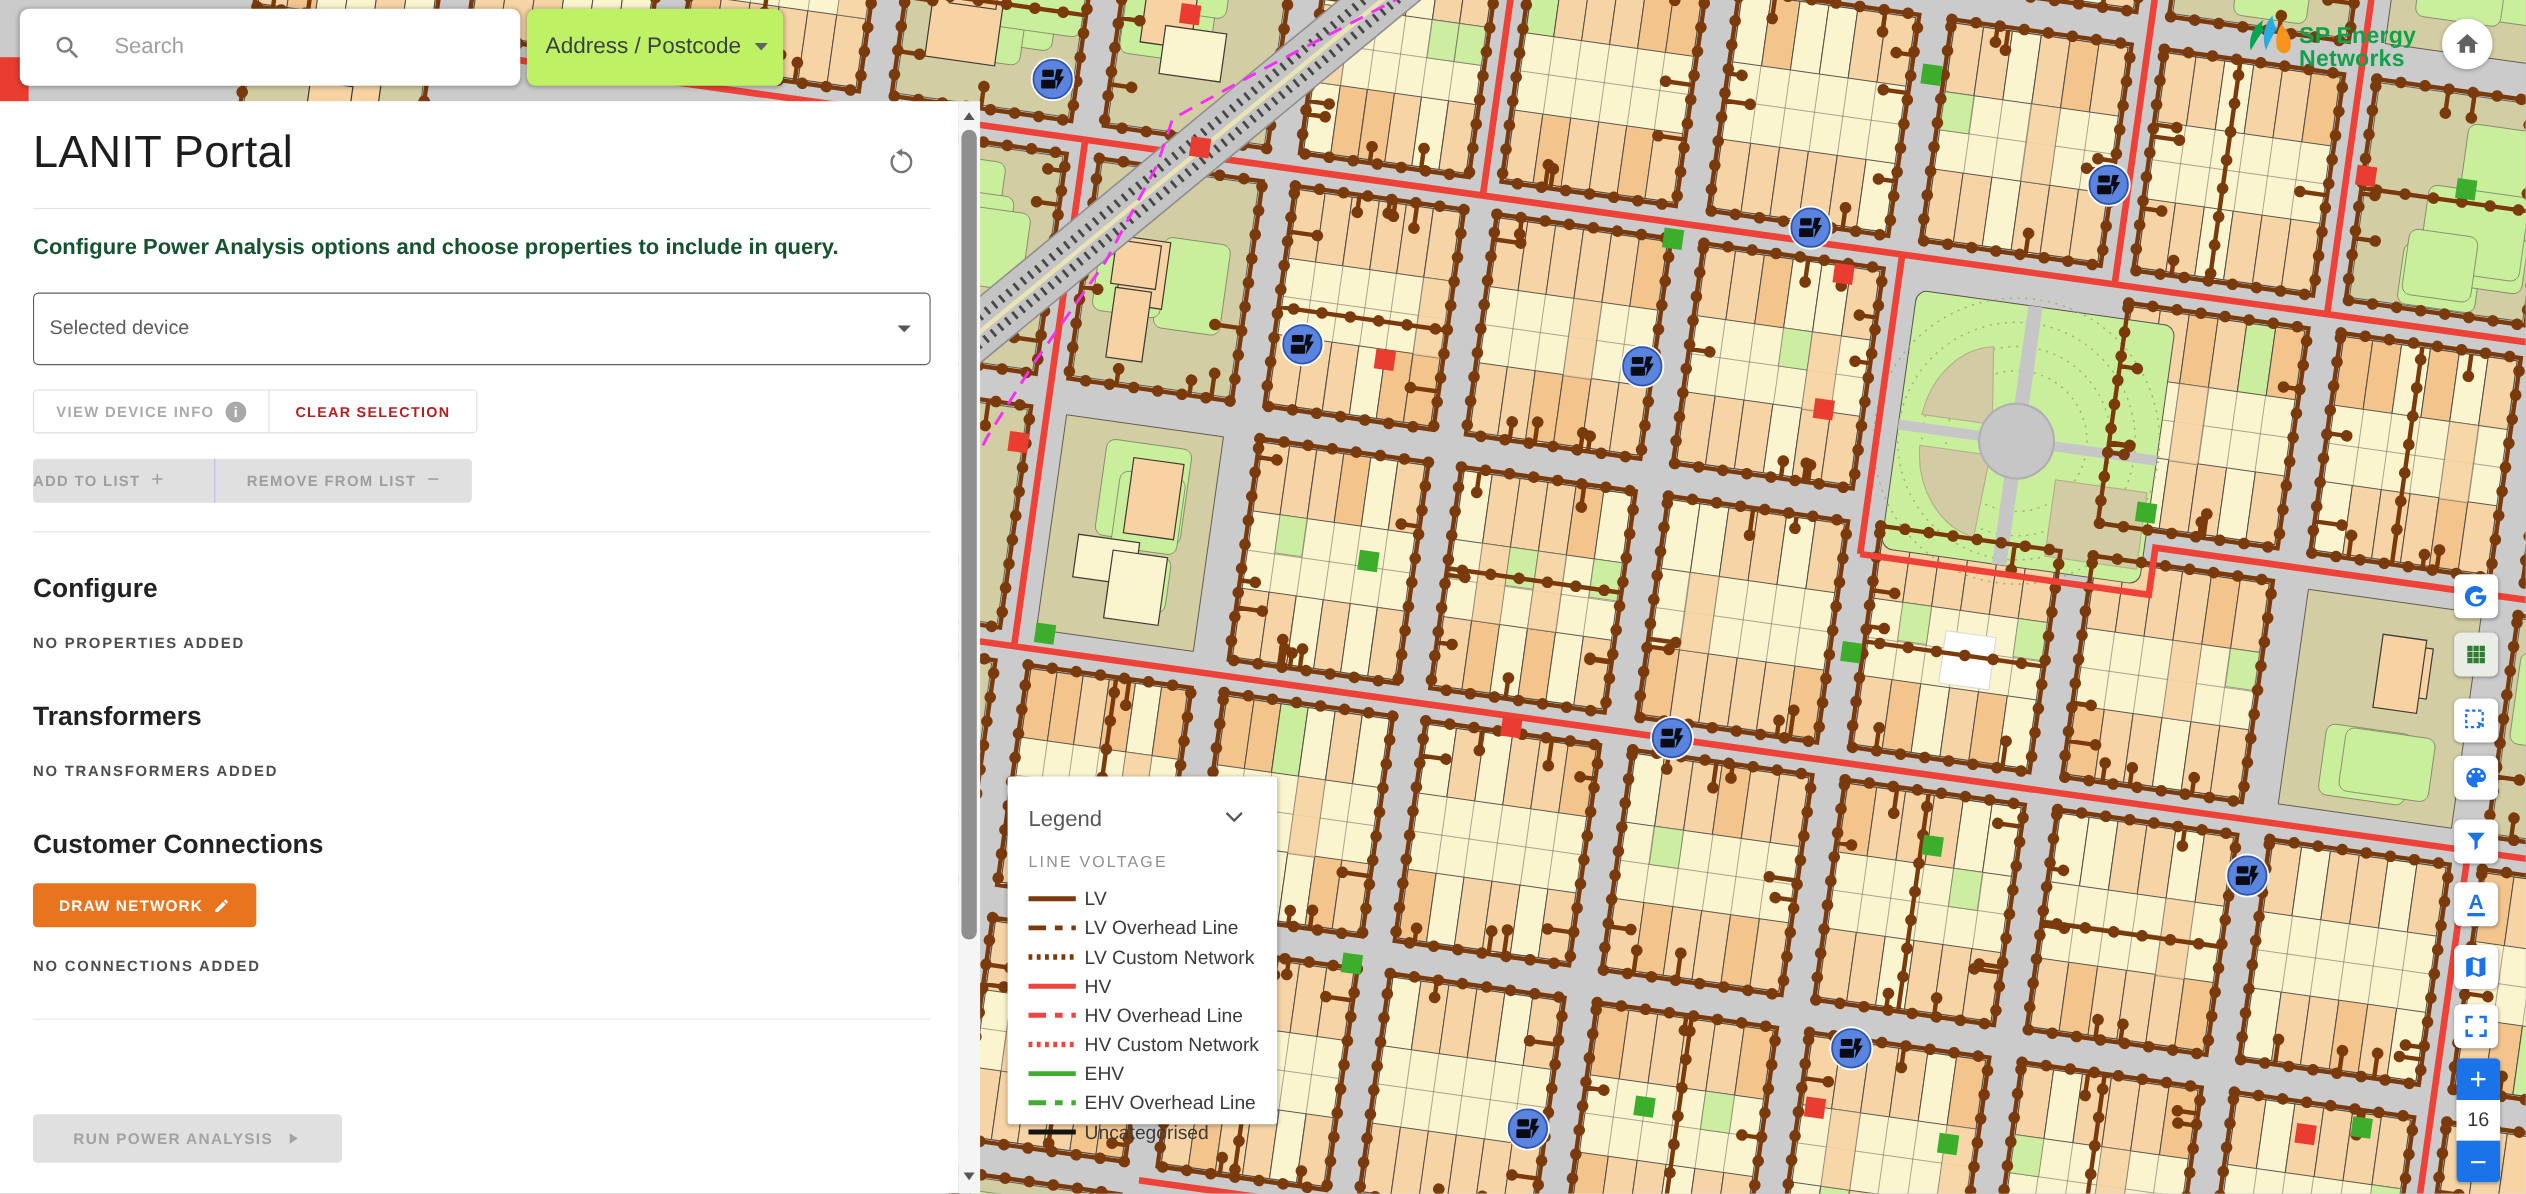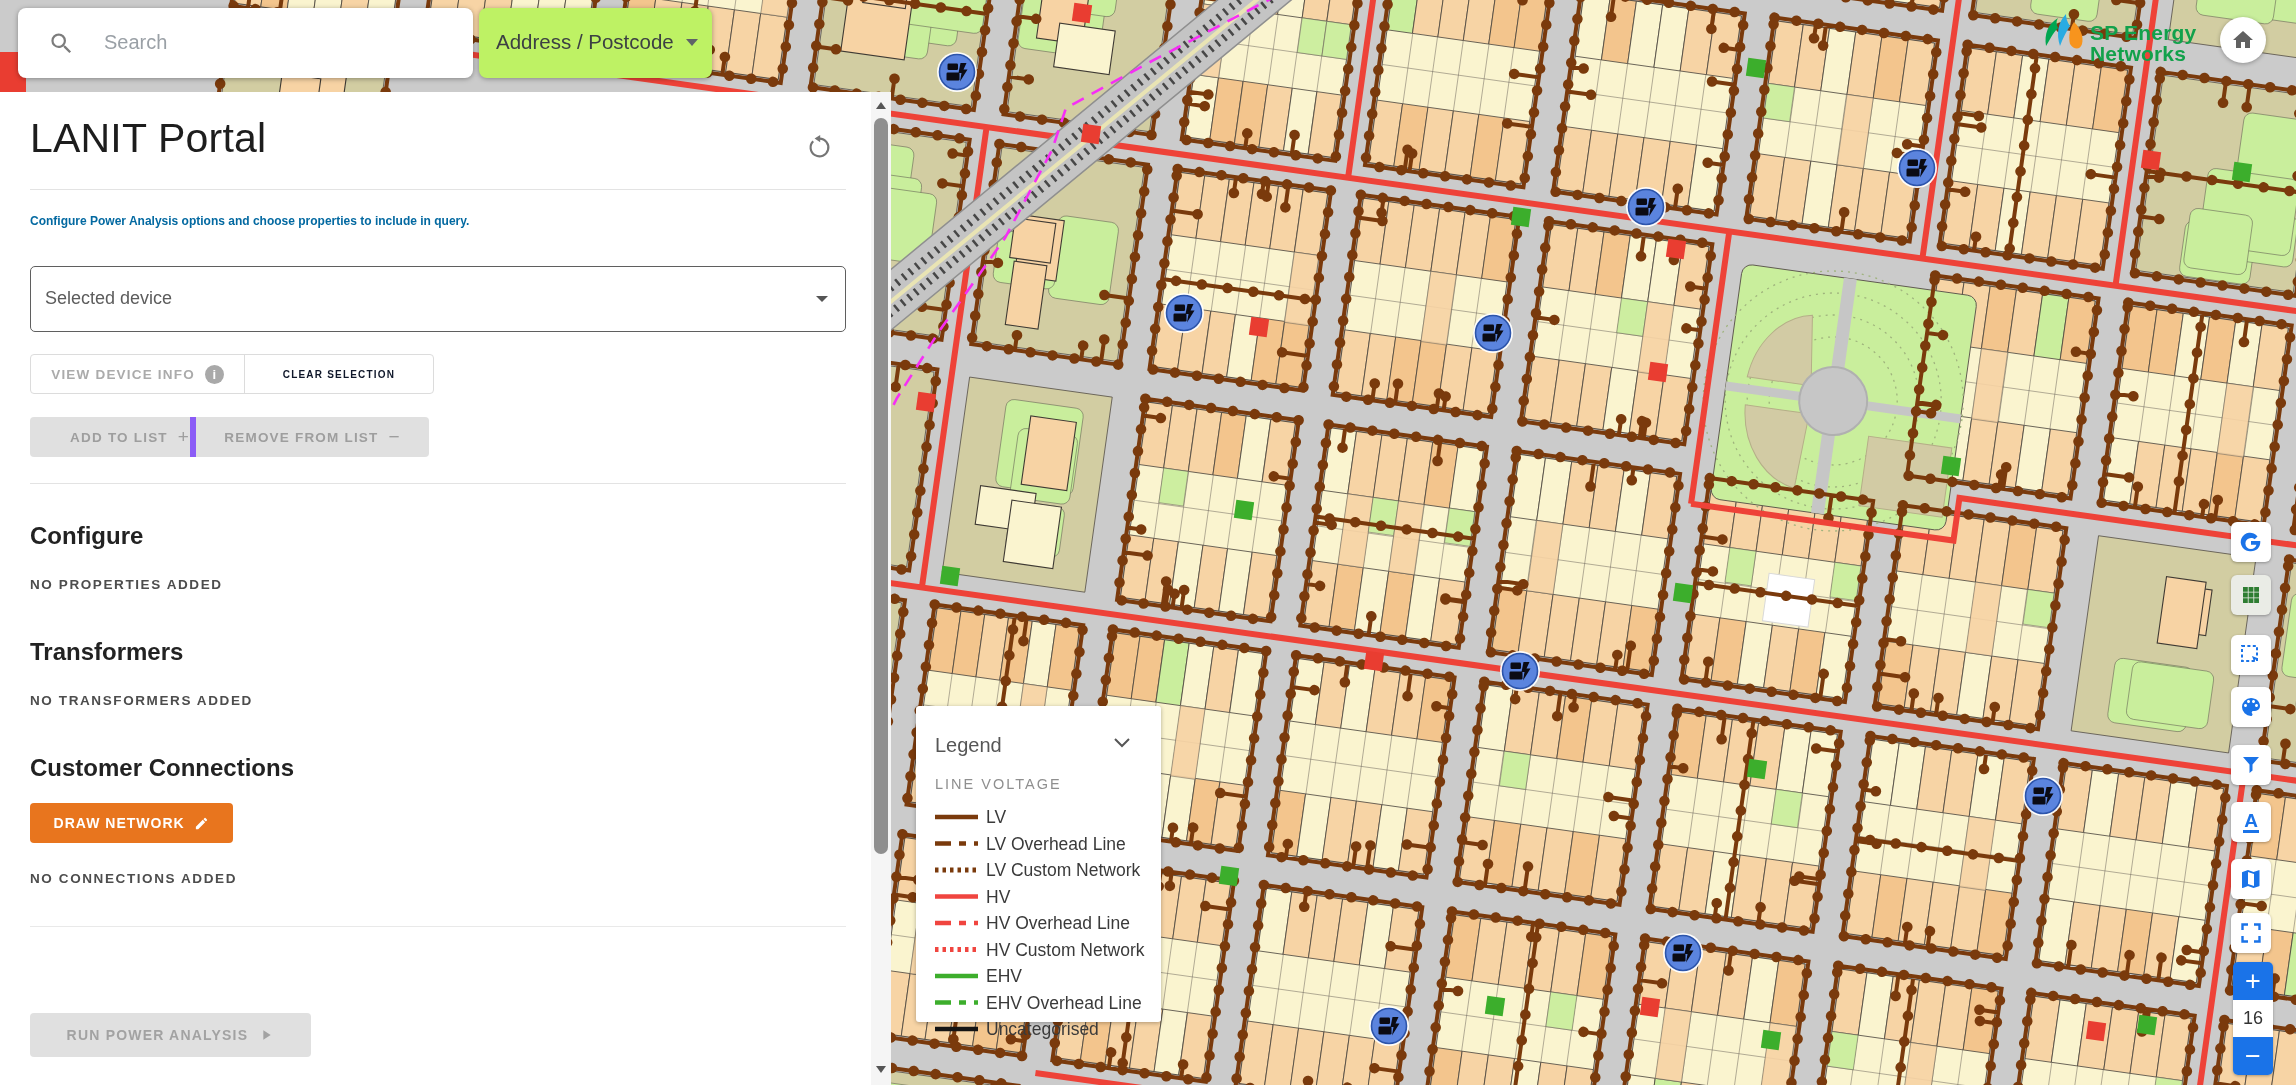--- a/index.html
+++ b/index.html
@@ -835,34 +835,34 @@
 <div class="abs" style="left:876px;top:102px;width:0;height:0;border-left:5px solid transparent;border-right:5px solid transparent;border-bottom:7px solid #555"></div>
 <div class="abs" style="left:876px;top:1066px;width:0;height:0;border-left:5px solid transparent;border-right:5px solid transparent;border-top:7px solid #555"></div>
 
 <div class="abs" style="left:30px;top:115px;font-size:41px;color:#1d1d1d;letter-spacing:0.2px">LANIT Portal</div>
 <svg class="abs" style="left:806px;top:134px" width="27" height="27" viewBox="0 0 24 24">
 <path fill="none" stroke="#757575" stroke-width="1.9" d="M6.4 6.4 A 7.9 7.9 0 1 0 12 4.1"></path>
 <path fill="#757575" d="M12.6 0.9 L12.6 7.3 L7.6 4.1 Z"></path>
 </svg>
 
 <div class="abs" style="left:30px;top:189px;width:816px;border-top:1px solid #e3e3e3"></div>
-<div class="abs" style="left:30px;top:214px;font-size:12px;font-weight:700;color:#0369a1">Configure Power Analysis options and choose properties to include in query.</div>
+<div class="abs" style="left:30px;top:214px;font-size:20px;font-weight:700;color:#14532d">Configure Power Analysis options and choose properties to include in query.</div>
 
 <div class="abs" style="left:30px;top:266px;width:816px;height:66px;border:1.6px solid #5f5f5f;border-radius:5px">
   <div class="abs" style="left:14px;top:21px;font-size:18px;color:#5c5c5c">Selected device</div>
   <div class="abs" style="right:17px;top:29px;width:0;height:0;border-left:6px solid transparent;border-right:6px solid transparent;border-top:6px solid #555"></div>
 </div>
 
 <div class="abs" style="left:30px;top:354px;width:404px;height:40px;border:1px solid #dcdcdc;border-radius:4px;display:flex">
   <div style="flex:0 0 214px;border-right:1px solid #dcdcdc;display:flex;align-items:center;justify-content:center;font-size:13.5px;font-weight:700;letter-spacing:1.2px;color:#ababab">VIEW&nbsp;DEVICE&nbsp;INFO&nbsp;&nbsp;<span style="display:inline-block;width:19px;height:19px;border-radius:50%;background:#a9a9a9;color:#fff;font-size:13px;font-weight:700;text-align:center;line-height:19px;letter-spacing:0">i</span></div>
-  <div style="flex:1;display:flex;align-items:center;justify-content:center;font-size:10px;font-weight:700;letter-spacing:1.2px;color:#0f172a">CLEAR SELECTION</div>
+  <div style="flex:1;display:flex;align-items:center;justify-content:center;font-size:13px;font-weight:700;letter-spacing:1.2px;color:#b91c1c">CLEAR SELECTION</div>
 </div>
 
 <div class="abs" style="left:30px;top:417px;width:399px;height:40px;display:flex">
-  <div style="flex:0 0 166px;background:#e0e0e0;border-radius:4px 0 0 4px;border-right:6px solid #8b5cf6;display:flex;align-items:center;justify-content:flex-end;font-size:13.5px;font-weight:700;letter-spacing:1.2px;color:#9e9e9e">ADD TO LIST&nbsp;&nbsp;<span style="font-size:19px;font-weight:400">+</span></div>
+  <div style="flex:0 0 166px;background:#e0e0e0;border-radius:4px 0 0 4px;border-right:1px solid #8b5cf6;display:flex;align-items:center;justify-content:flex-start;font-size:13.5px;font-weight:700;letter-spacing:1.2px;color:#9e9e9e">ADD TO LIST&nbsp;&nbsp;<span style="font-size:19px;font-weight:400">+</span></div>
   <div style="flex:1;background:#e0e0e0;border-radius:0 4px 4px 0;display:flex;align-items:center;justify-content:center;font-size:13.5px;font-weight:700;letter-spacing:1.2px;color:#9e9e9e">REMOVE FROM LIST&nbsp;&nbsp;<span style="font-size:19px;font-weight:400">−</span></div>
 </div>
 
 <div class="abs" style="left:30px;top:483px;width:816px;border-top:1px solid #e3e3e3"></div>
 
 <div class="abs" style="left:30px;top:522px;font-size:24px;font-weight:700;color:#222">Configure</div>
 <div class="abs" style="left:30px;top:577px;font-size:13.5px;font-weight:700;letter-spacing:1.6px;color:#4d4d4d">NO PROPERTIES ADDED</div>
 
 <div class="abs" style="left:30px;top:638px;font-size:24px;font-weight:700;color:#222">Transformers</div>
 <div class="abs" style="left:30px;top:693px;font-size:13.5px;font-weight:700;letter-spacing:1.6px;color:#4d4d4d">NO TRANSFORMERS ADDED</div>

